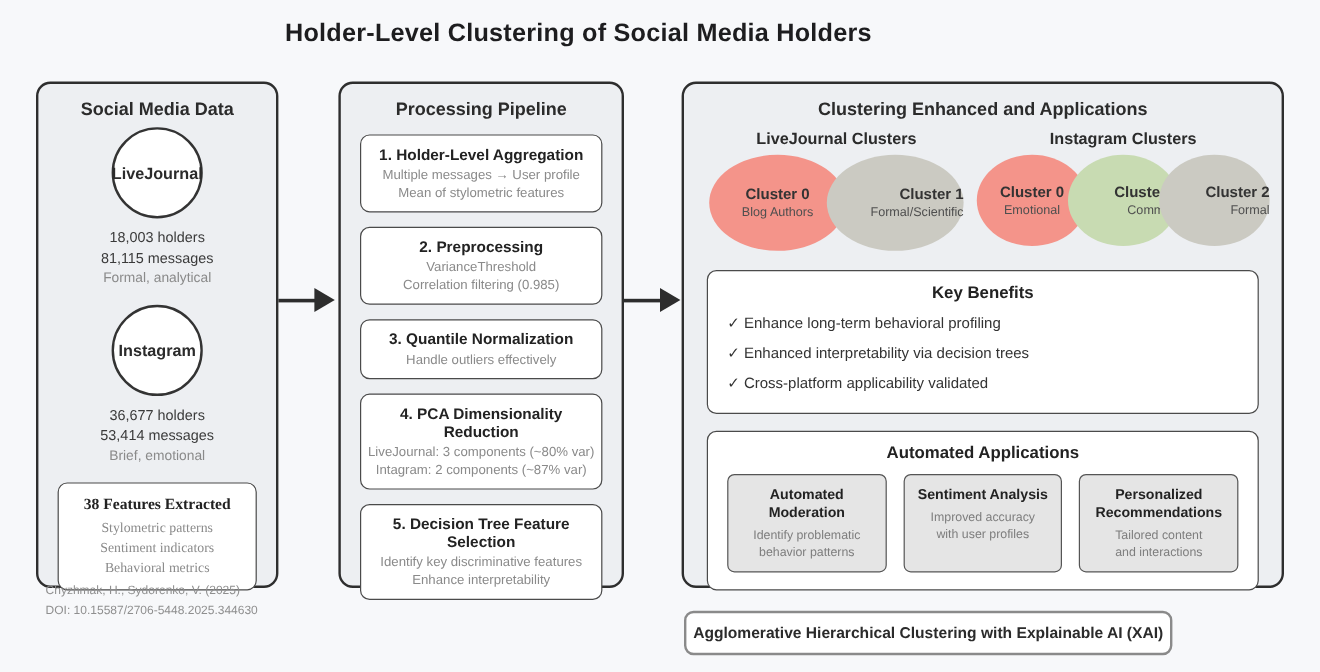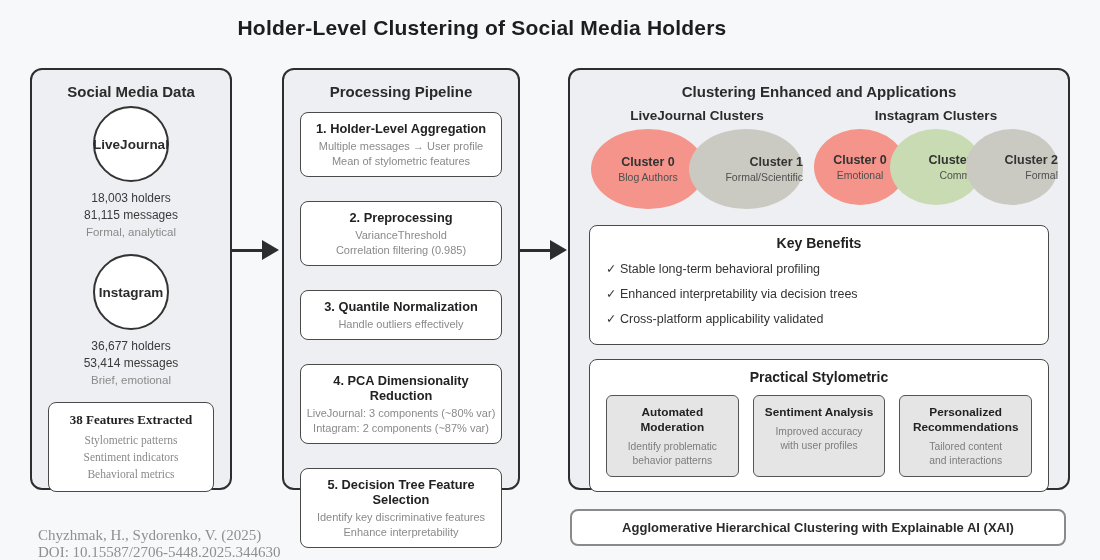--- a/index.html
+++ b/index.html
@@ -36,21 +36,21 @@
   .src-stats { text-align:center; font-size:12px; color:#3a3a3a; line-height:17px; }
   .src-style { text-align:center; font-size:11.5px; color:#8a8a8a; line-height:16px; }
   .features-box {
     margin:14px 16px 0; background:#fff; border:1.5px solid #4a4a4a;
     border-radius:8px; padding:9px 4px 8px; text-align:center;font-family:Liberation Serif, serif;
   }
   .features-box .fb-title { font-size:13px; font-weight:bold; color:#222; margin-bottom:4px; }
   .features-box .fb-item { font-size:11.5px; color:#8a8a8a; line-height:17px; }
   
   .panel-pipeline { left:282px; width:238px; }
-  .steps { margin:12px 16px 0; display:flex; flex-direction:column; gap:24px; }
+  .steps { margin:12px 16px 0; display:flex; flex-direction:column; gap:12px; }
   .step-box {
     background:#fff; border:1.5px solid #4a4a4a; border-radius:8px;
     padding:8px 3px 7px; text-align:center;
   }
   .step-title { font-size:12.8px; font-weight:bold; color:#222; margin-bottom:3px; }
   .step-line { font-size:11px; color:#8a8a8a; line-height:15px; }
   
   .flow-arrow { position:absolute; top:240px; width:50px; height:20px; }
   .arrow-1 { left:232px; }
   .arrow-2 { left:520px; }
@@ -91,25 +91,25 @@
   .apps-title { text-align:center; font-size:14px; font-weight:bold; color:#222; margin-bottom:10px; }
   .apps-row { display:flex; gap:14px; }
   .app-card {
     flex:1; background:#e5e5e5; border:1.5px solid #555; border-radius:6px;
     padding:9px 7px 8px; text-align:center;
   }
   .app-title { font-size:11.8px; font-weight:bold; color:#222; line-height:15px; margin-bottom:5px; }
   .app-line { font-size:10.3px; color:#7d7d7d; line-height:14px; }
   
   .citation {
-    position:absolute; left:38px; top:527px;
-    font-size:15px; color:#8f8f8f; line-height:17px;font-family:Liberation Serif, serif;
+    position:absolute; left:38px; top:484px;
+    font-size:10px; color:#8f8f8f; line-height:17px;
   }
   .method-banner {
-    position:absolute; left:570px; top:509px; width:496px; height:37px;
+    position:absolute; left:570px; top:509px; width:407px; height:37px;
     background:#fff; border:2px solid #8a8a8a; border-radius:8px;
     display:flex; align-items:center; justify-content:center;
     font-size:13px; font-weight:bold; color:#2b2b2b;
   }
 </style>
 </head>
 <body>
 
 <div class="main-title">Holder-Level Clustering of Social Media Holders</div>
 
@@ -220,27 +220,27 @@
         <div class="ellipse ellipse-sm" style="background-color: rgb(203, 202, 194);">
           <div class="el-name">Cluster 2</div>
           <div class="el-label">Formal</div>
         </div>
       </div>
     </div>
   </div>
 
   <div class="benefits-box">
     <div class="benefits-title">Key Benefits</div>
-    <div class="benefit-item">✓ Stable long-term behavioral profiling</div>
+    <div class="benefit-item">✓ Enhance long-term behavioral profiling</div>
     <div class="benefit-item">✓ Enhanced interpretability via decision trees</div>
     <div class="benefit-item">✓ Cross-platform applicability validated</div>
   </div>
 
   <div class="apps-box">
-    <div class="apps-title">Practical Stylometric</div>
+    <div class="apps-title">Automated Applications</div>
     <div class="apps-row">
       <div class="app-card">
         <div class="app-title">Automated Moderation</div>
         <div class="app-line">Identify problematic</div>
         <div class="app-line">behavior patterns</div>
       </div>
       <div class="app-card">
         <div class="app-title">Sentiment Analysis</div>
         <div class="app-line">Improved accuracy</div>
         <div class="app-line">with user profiles</div>

